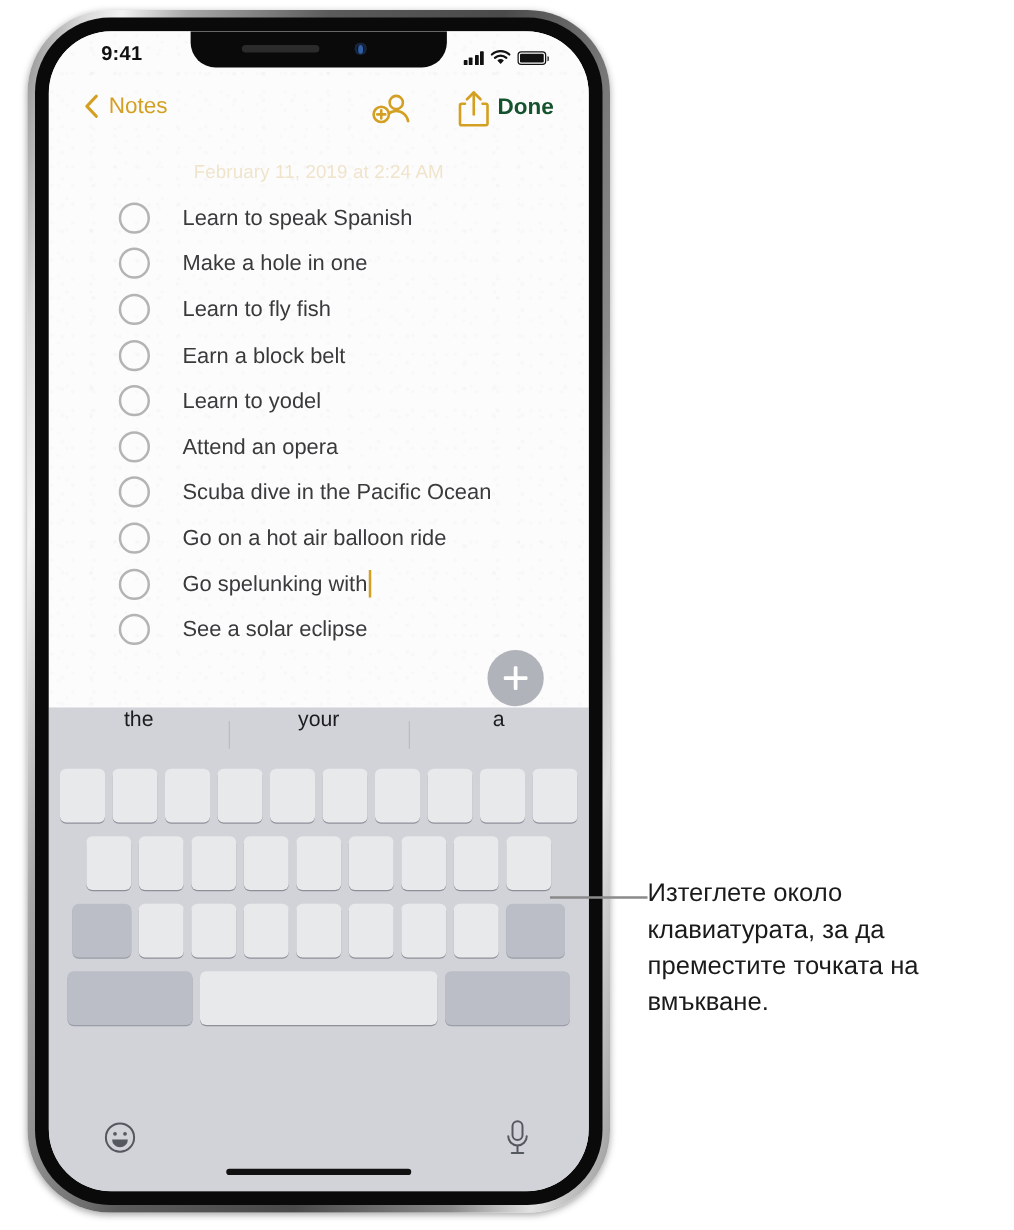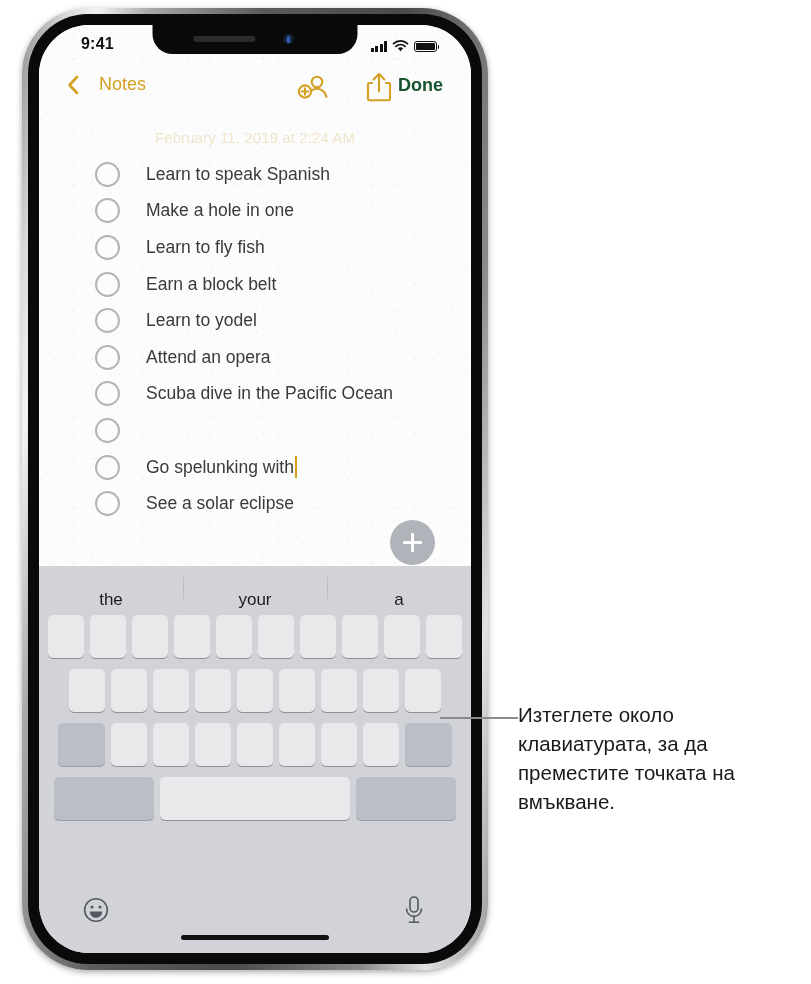--- a/index.html
+++ b/index.html
@@ -68,21 +68,21 @@
       radial-gradient(circle at 13% 22%, rgba(0,0,0,.016) 0 1.2px, transparent 1.6px),
       radial-gradient(circle at 47% 63%, rgba(0,0,0,.014) 0 1.4px, transparent 1.8px),
       radial-gradient(circle at 78% 35%, rgba(0,0,0,.015) 0 1.1px, transparent 1.5px),
       radial-gradient(circle at 29% 86%, rgba(0,0,0,.013) 0 1.3px, transparent 1.7px),
       #fcfcfc;
     background-size:17px 15px,23px 21px,19px 25px,27px 18px,auto;
   }
 
   
   #navbar{position:absolute;left:0;right:0;top:40px;height:44px;z-index:15;}
-  #back-btn{position:absolute;left:28px;top:9px;display:flex;align-items:center;gap:20px;
+  #back-btn{position:absolute;left:28px;top:9px;display:flex;align-items:center;gap:8px;
     color:#d4a023;font-size:18px;cursor:pointer;}
   #back-btn svg{display:block;}
   #collab-btn{position:absolute;left:258px;top:8px;cursor:pointer;}
   #share-btn{position:absolute;left:327px;top:6px;cursor:pointer;}
   #done-btn{position:absolute;right:28px;top:10px;color:#14532d;font-size:18px;font-weight:bold;cursor:pointer;}
 
   
   #note-date{
     position:absolute;left:0;right:0;top:104px;text-align:center;
     font-size:15px;color:#d8b46a;opacity:.33;z-index:12;letter-spacing:.1px;
@@ -100,21 +100,21 @@
 
   
   #add-btn{position:absolute;right:36px;top:495px;width:45px;height:45px;border-radius:50%;
     background:#b0b3ba;z-index:16;cursor:pointer;}
   #add-btn::before,#add-btn::after{content:"";position:absolute;background:#fff;border-radius:1px;}
   #add-btn::before{left:13px;top:21.2px;width:19px;height:2.6px;}
   #add-btn::after{left:21.2px;top:13px;width:2.6px;height:19px;}
 
   
   #keyboard{position:absolute;left:0;right:0;top:541px;bottom:0;background:#d1d3d9;}
-  #suggest{height:44px;display:flex;align-items:flex-end;position:relative;}
+  #suggest{height:44px;display:flex;align-items:flex-start;position:relative;}
   .sug{flex:1;text-align:center;font-size:17px;color:#1c1c1e;cursor:pointer;}
   .sugdiv{position:absolute;top:11px;width:1px;height:22px;background:#b9bcc4;}
   .krow{display:flex;justify-content:center;align-items:center;}
   .key{background:#e8e9eb;border-radius:5px;box-shadow:0 1px 0 #8e9099;cursor:pointer;}
   .key.dark{background:#bbbec6;box-shadow:0 1px 0 #9a9da6;}
   #row1{gap:6px;margin-top:5px;height:43px;}
   #row1 .key{width:36px;height:43px;}
   #row2{gap:6px;margin-top:11px;height:43px;}
   #row2 .key{width:36px;height:43px;}
   #row3{gap:6px;margin-top:11px;height:43px;}
@@ -227,20 +227,21 @@
           <div class="item">
             <div class="circle"></div>
             <div class="itext">Attend an opera</div>
           </div>
           <div class="item">
             <div class="circle"></div>
             <div class="itext">Scuba dive in the Pacific Ocean</div>
           </div>
           <div class="item">
             <div class="circle"></div>
+            <div class="itext">Go on a hot air balloon ride</div>
           </div>
           <div class="item">
             <div class="circle"></div>
             <div class="itext">Go spelunking with<span class="caret"></span></div>
           </div>
           <div class="item">
             <div class="circle"></div>
             <div class="itext">See a solar eclipse</div>
           </div>
         </div>

